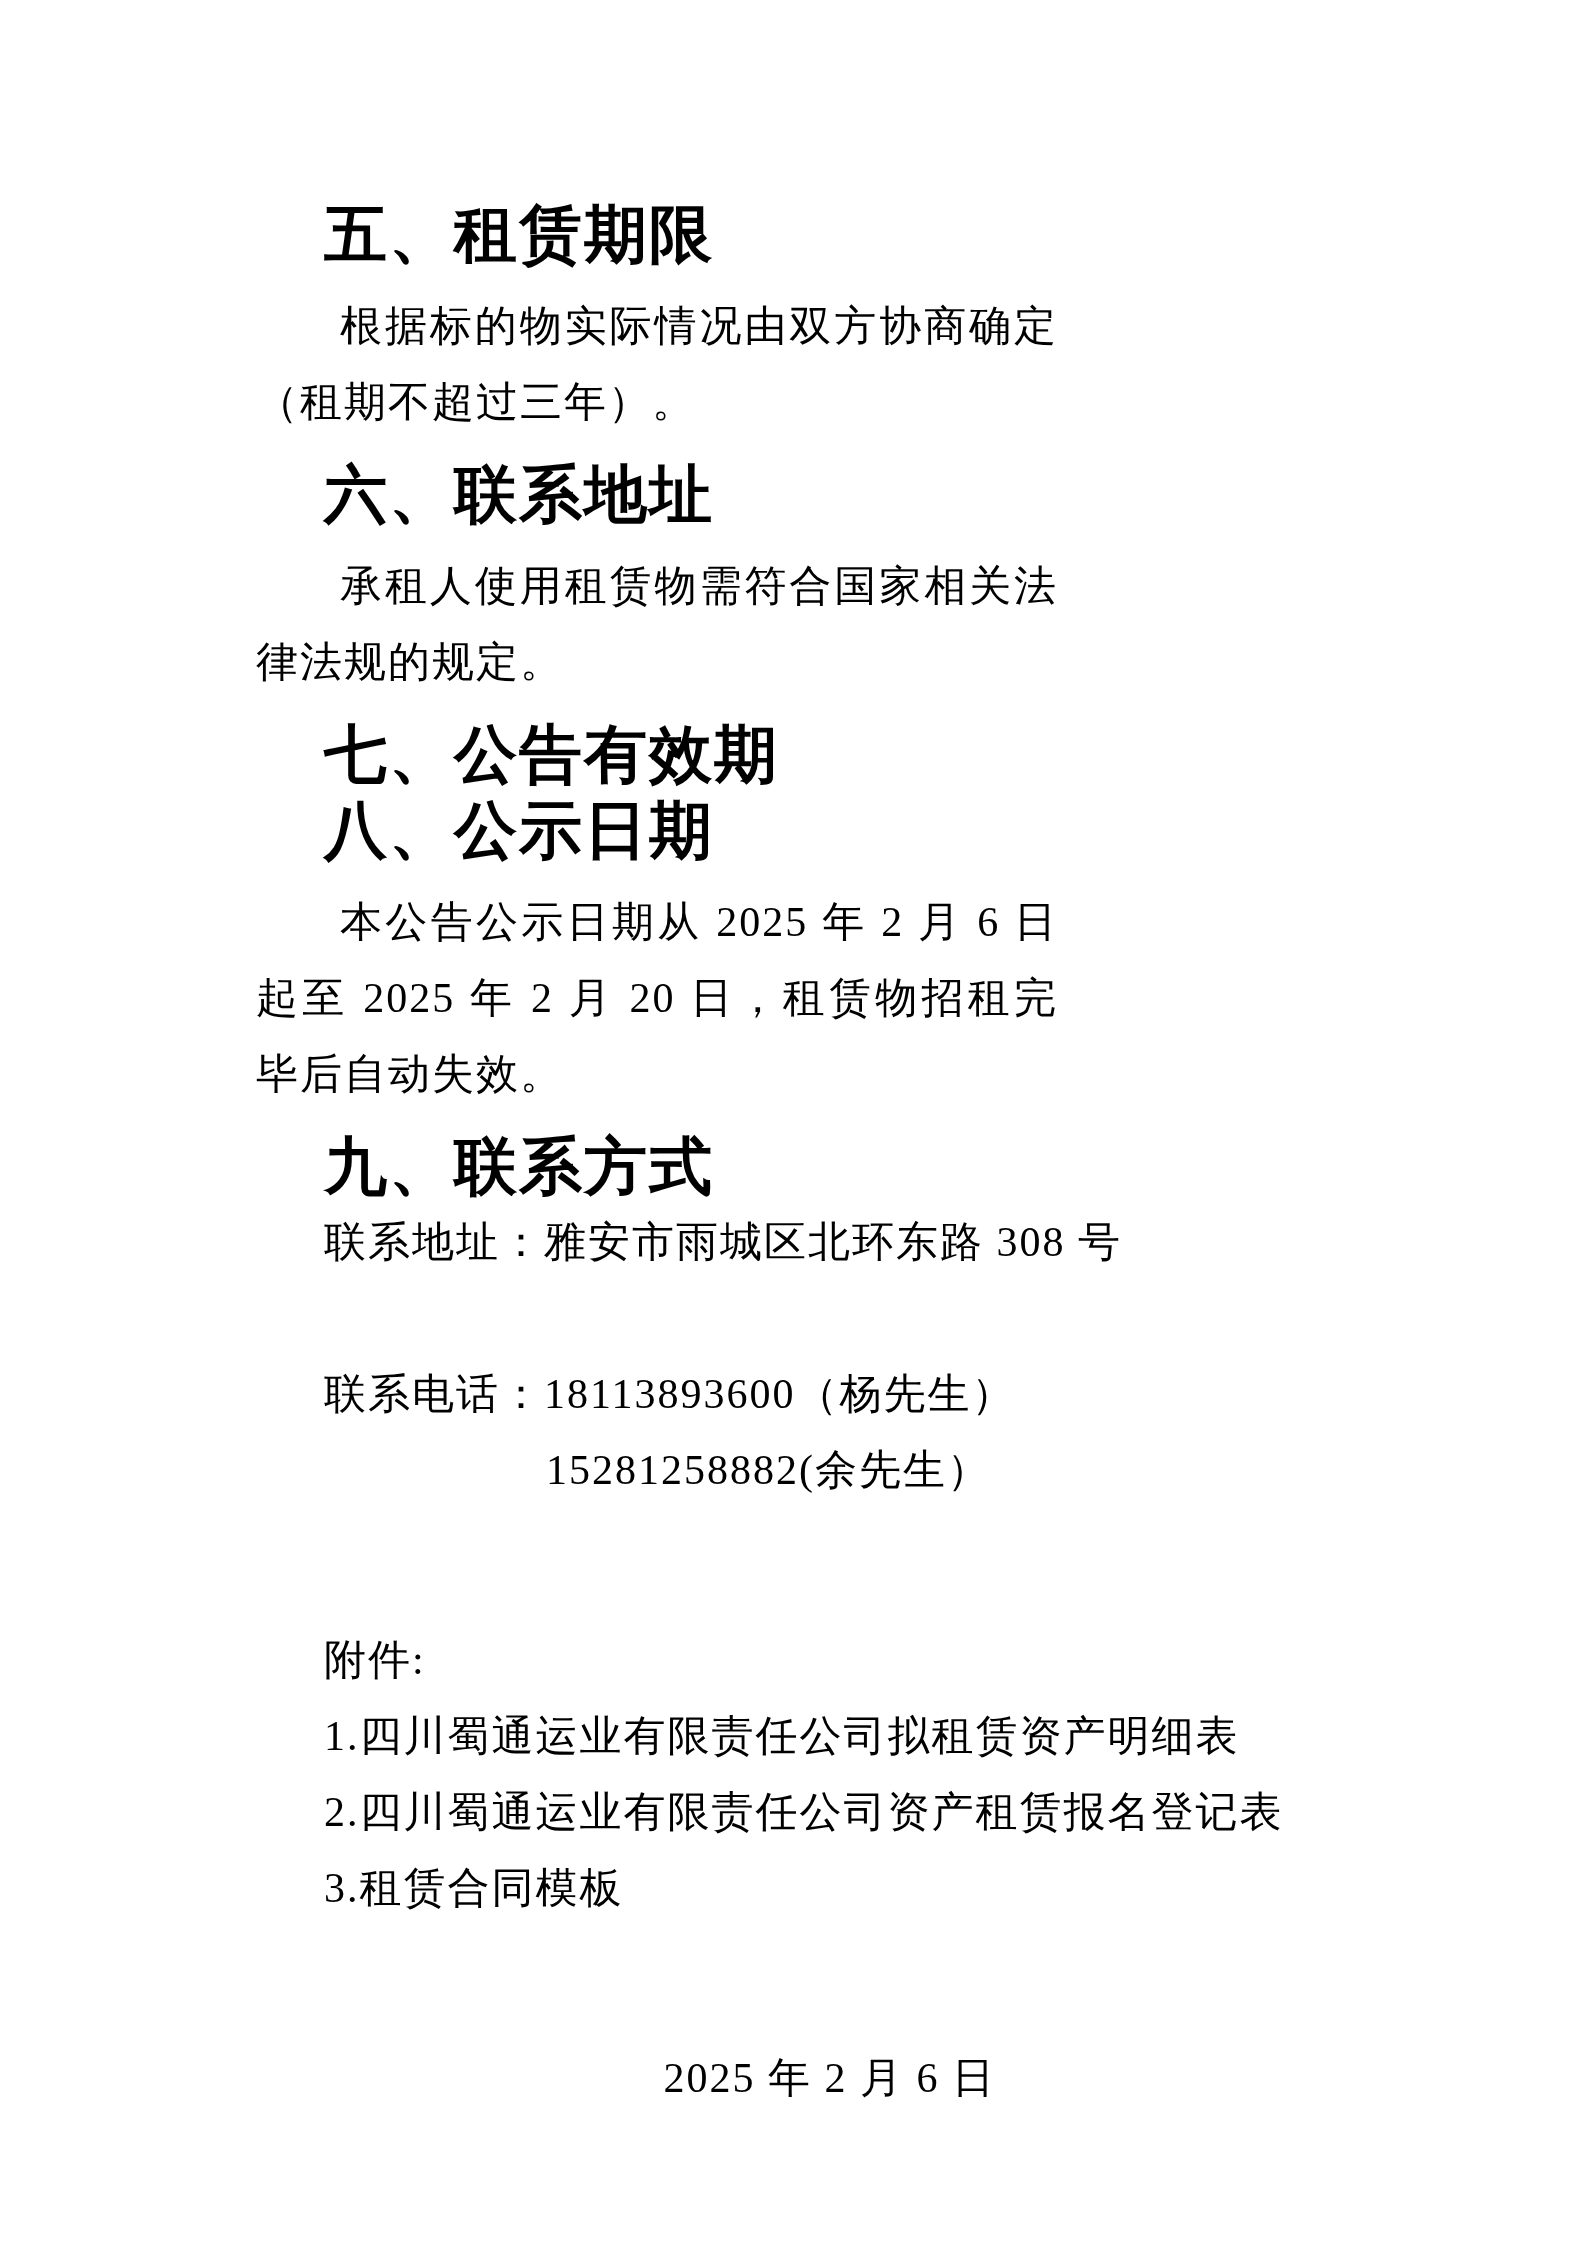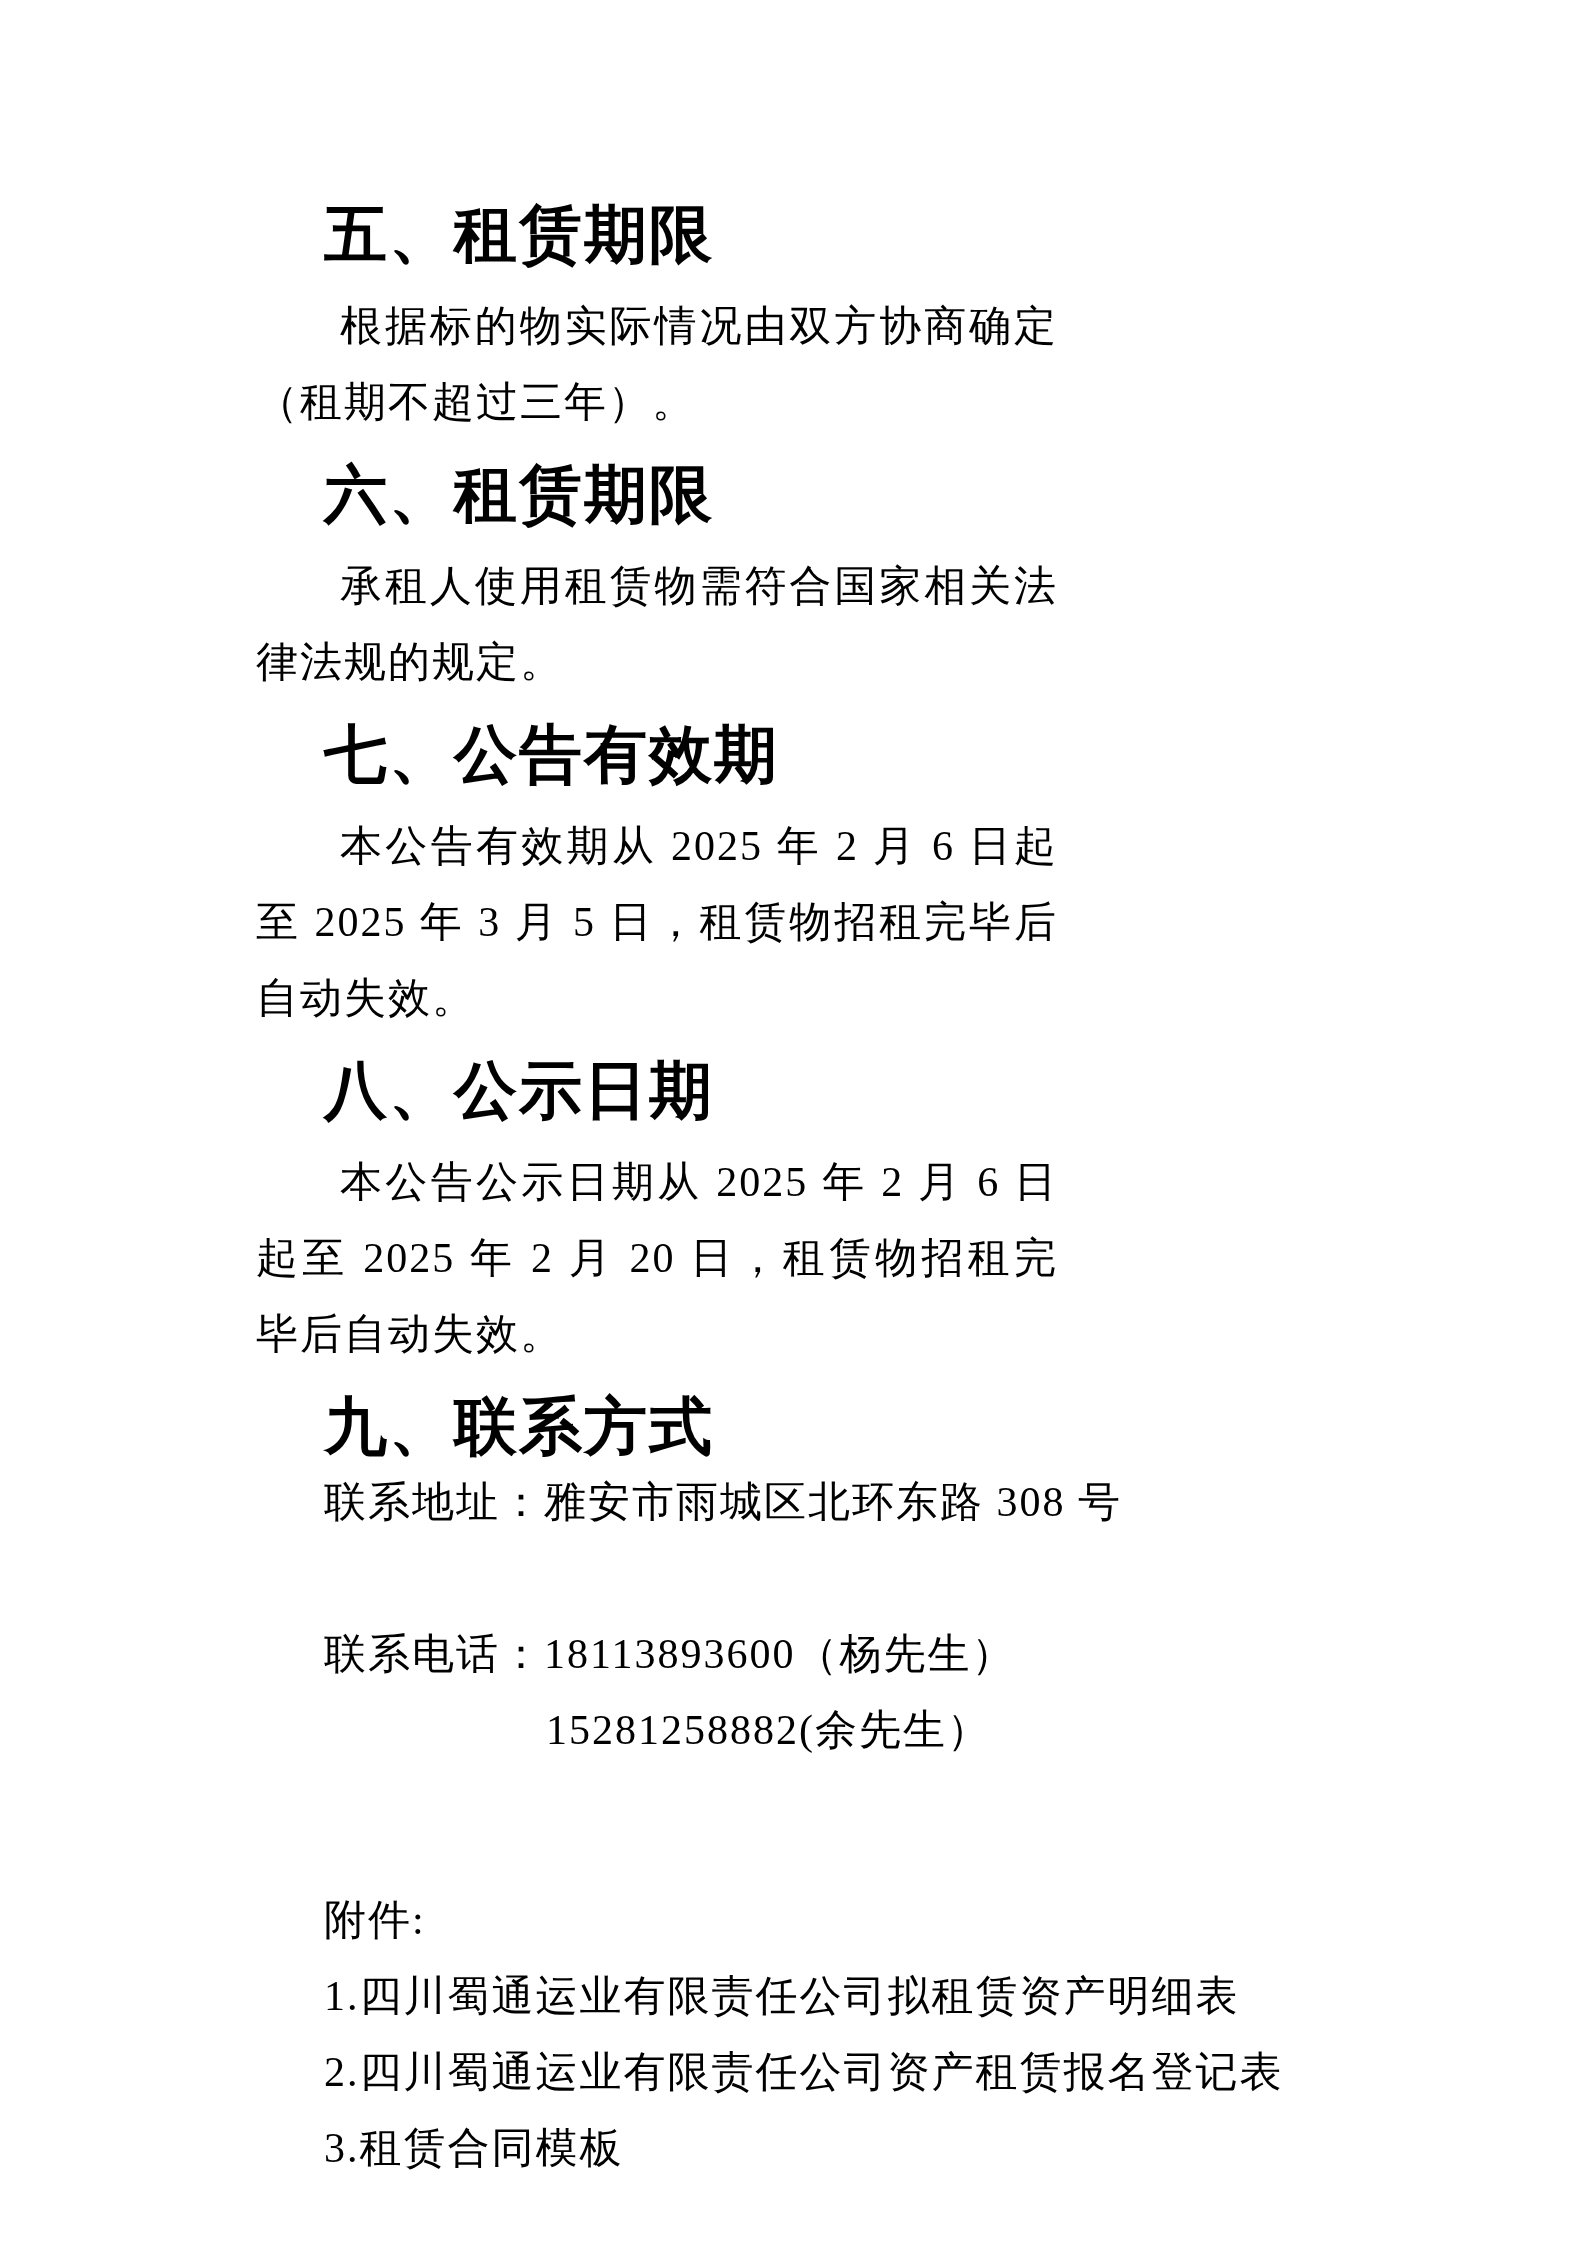--- a/index.html
+++ b/index.html
@@ -61,25 +61,24 @@
   }
 </style>
 </head>
 <body>
 
 <div class="page">
 
   <h2 class="heading">五、租赁期限</h2>
   <p class="para">根据标的物实际情况由双方协商确定（租期不超过三年）。</p>
 
-  <h2 class="heading">六、租赁期限</h2>
+  <h2 class="heading">六、联系地址</h2>
   <p class="para">承租人使用租赁物需符合国家相关法律法规的规定。</p>
 
   <h2 class="heading">七、公告有效期</h2>
-  <p class="para">本公告有效期从 2025 年 2 月 6 日起至 2025 年 3 月 5 日，租赁物招租完毕后自动失效。</p>
 
   <h2 class="heading">八、公示日期</h2>
   <p class="para">本公告公示日期从 2025 年 2 月 6 日起至 2025 年 2 月 20 日，租赁物招租完毕后自动失效。</p>
 
   <h2 class="heading">九、联系方式</h2>
   <p class="line">联系地址：雅安市雨城区北环东路 308 号</p>
 
   <div class="sp"></div>
 
   <p class="line">联系电话：18113893600（杨先生）</p>

